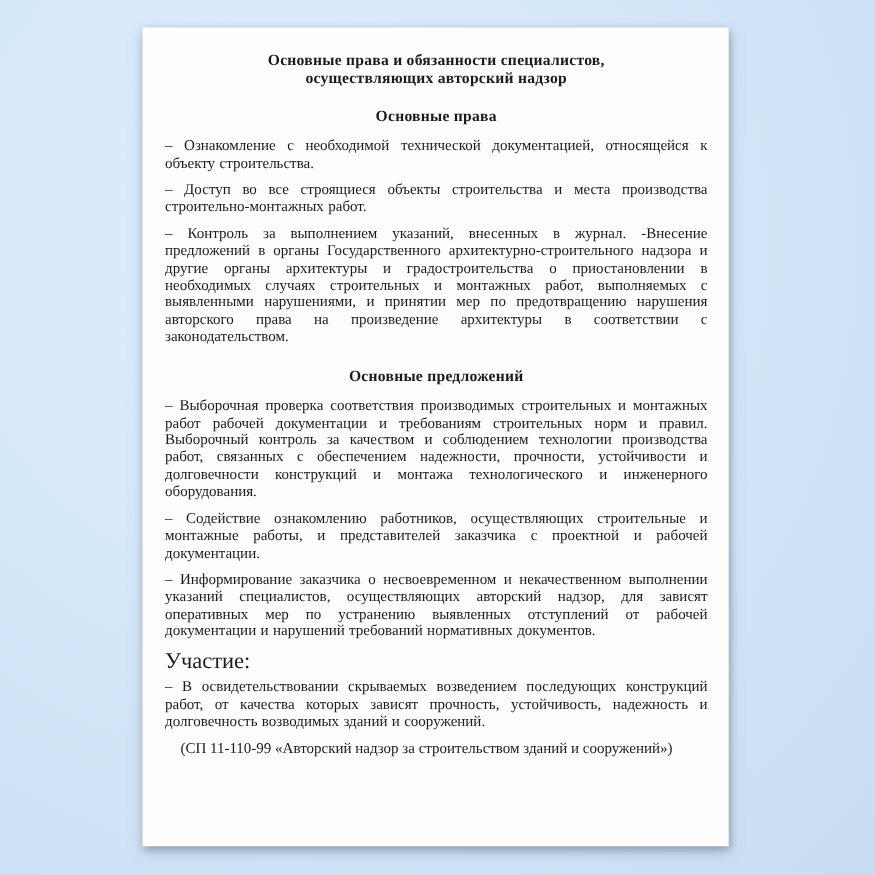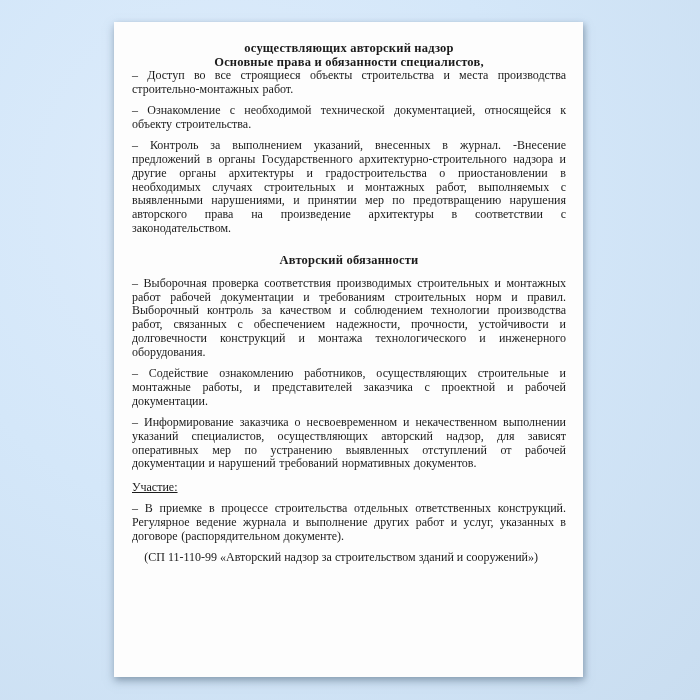--- a/index.html
+++ b/index.html
@@ -41,52 +41,52 @@
     letter-spacing: 0.2px;
   }
   .doc-para {
     text-align: justify;
     font-size: 12px;
     line-height: 13.8px;
     margin: 0 0 7.5px 0;
     word-spacing: 0.5px;
   }
   .participation-label {
-    font-size: 12px;
+    font-size: 18px;
     line-height: 13.8px;
     margin: 10px 0 7.5px 0;
-    text-decoration: underline;
   }
   .citation {
     text-align: right;
     font-size: 12px;
     line-height: 13.8px;
     margin: 3px 28px 0 0;
   }
 </style>
 </head>
 <body>
 
 <div class="page">
 
   <div class="doc-title">
+    <div>Основные права и обязанности специалистов,</div>
     <div>осуществляющих авторский надзор</div>
-    <div>Основные права и обязанности специалистов,</div>
   </div>
 
+  <div class="section-heading">Основные права</div>
 
+  <p class="doc-para">– Ознакомление с необходимой технической документацией, относящейся к объекту строительства.</p>
   <p class="doc-para">– Доступ во все строящиеся объекты строительства и места производства строительно-монтажных работ.</p>
-  <p class="doc-para">– Ознакомление с необходимой технической документацией, относящейся к объекту строительства.</p>
   <p class="doc-para">– Контроль за выполнением указаний, внесенных в журнал. -Внесение предложений в органы Государственного архитектурно-строительного надзора и другие органы архитектуры и градостроительства о приостановлении в необходимых случаях строительных и монтажных работ, выполняемых с выявленными нарушениями, и принятии мер по предотвращению нарушения авторского права на произведение архитектуры в соответствии с законодательством.</p>
 
-  <div class="section-heading">Авторский обязанности</div>
+  <div class="section-heading">Основные предложений</div>
 
   <p class="doc-para">– Выборочная проверка соответствия производимых строительных и монтажных работ рабочей документации и требованиям строительных норм и правил. Выборочный контроль за качеством и соблюдением технологии производства работ, связанных с обеспечением надежности, прочности, устойчивости и долговечности конструкций и монтажа технологического и инженерного оборудования.</p>
   <p class="doc-para">– Содействие ознакомлению работников, осуществляющих строительные и монтажные работы, и представителей заказчика с проектной и рабочей документации.</p>
   <p class="doc-para">– Информирование заказчика о несвоевременном и некачественном выполнении указаний специалистов, осуществляющих авторский надзор, для зависят оперативных мер по устранению выявленных отступлений от рабочей документации и нарушений требований нормативных документов.</p>
 
   <div class="participation-label">Участие:</div>
 
-  <p class="doc-para">– В приемке в процессе строительства отдельных ответственных конструкций. Регулярное ведение журнала и выполнение других работ и услуг, указанных в договоре (распорядительном документе).</p>
+  <p class="doc-para">– В освидетельствовании скрываемых возведением последующих конструкций работ, от качества которых зависят прочность, устойчивость, надежность и долговечность возводимых зданий и сооружений.</p>
 
   <div class="citation">(СП 11-110-99 «Авторский надзор за строительством зданий и сооружений»)</div>
 
 </div>
 
 </body></html>

